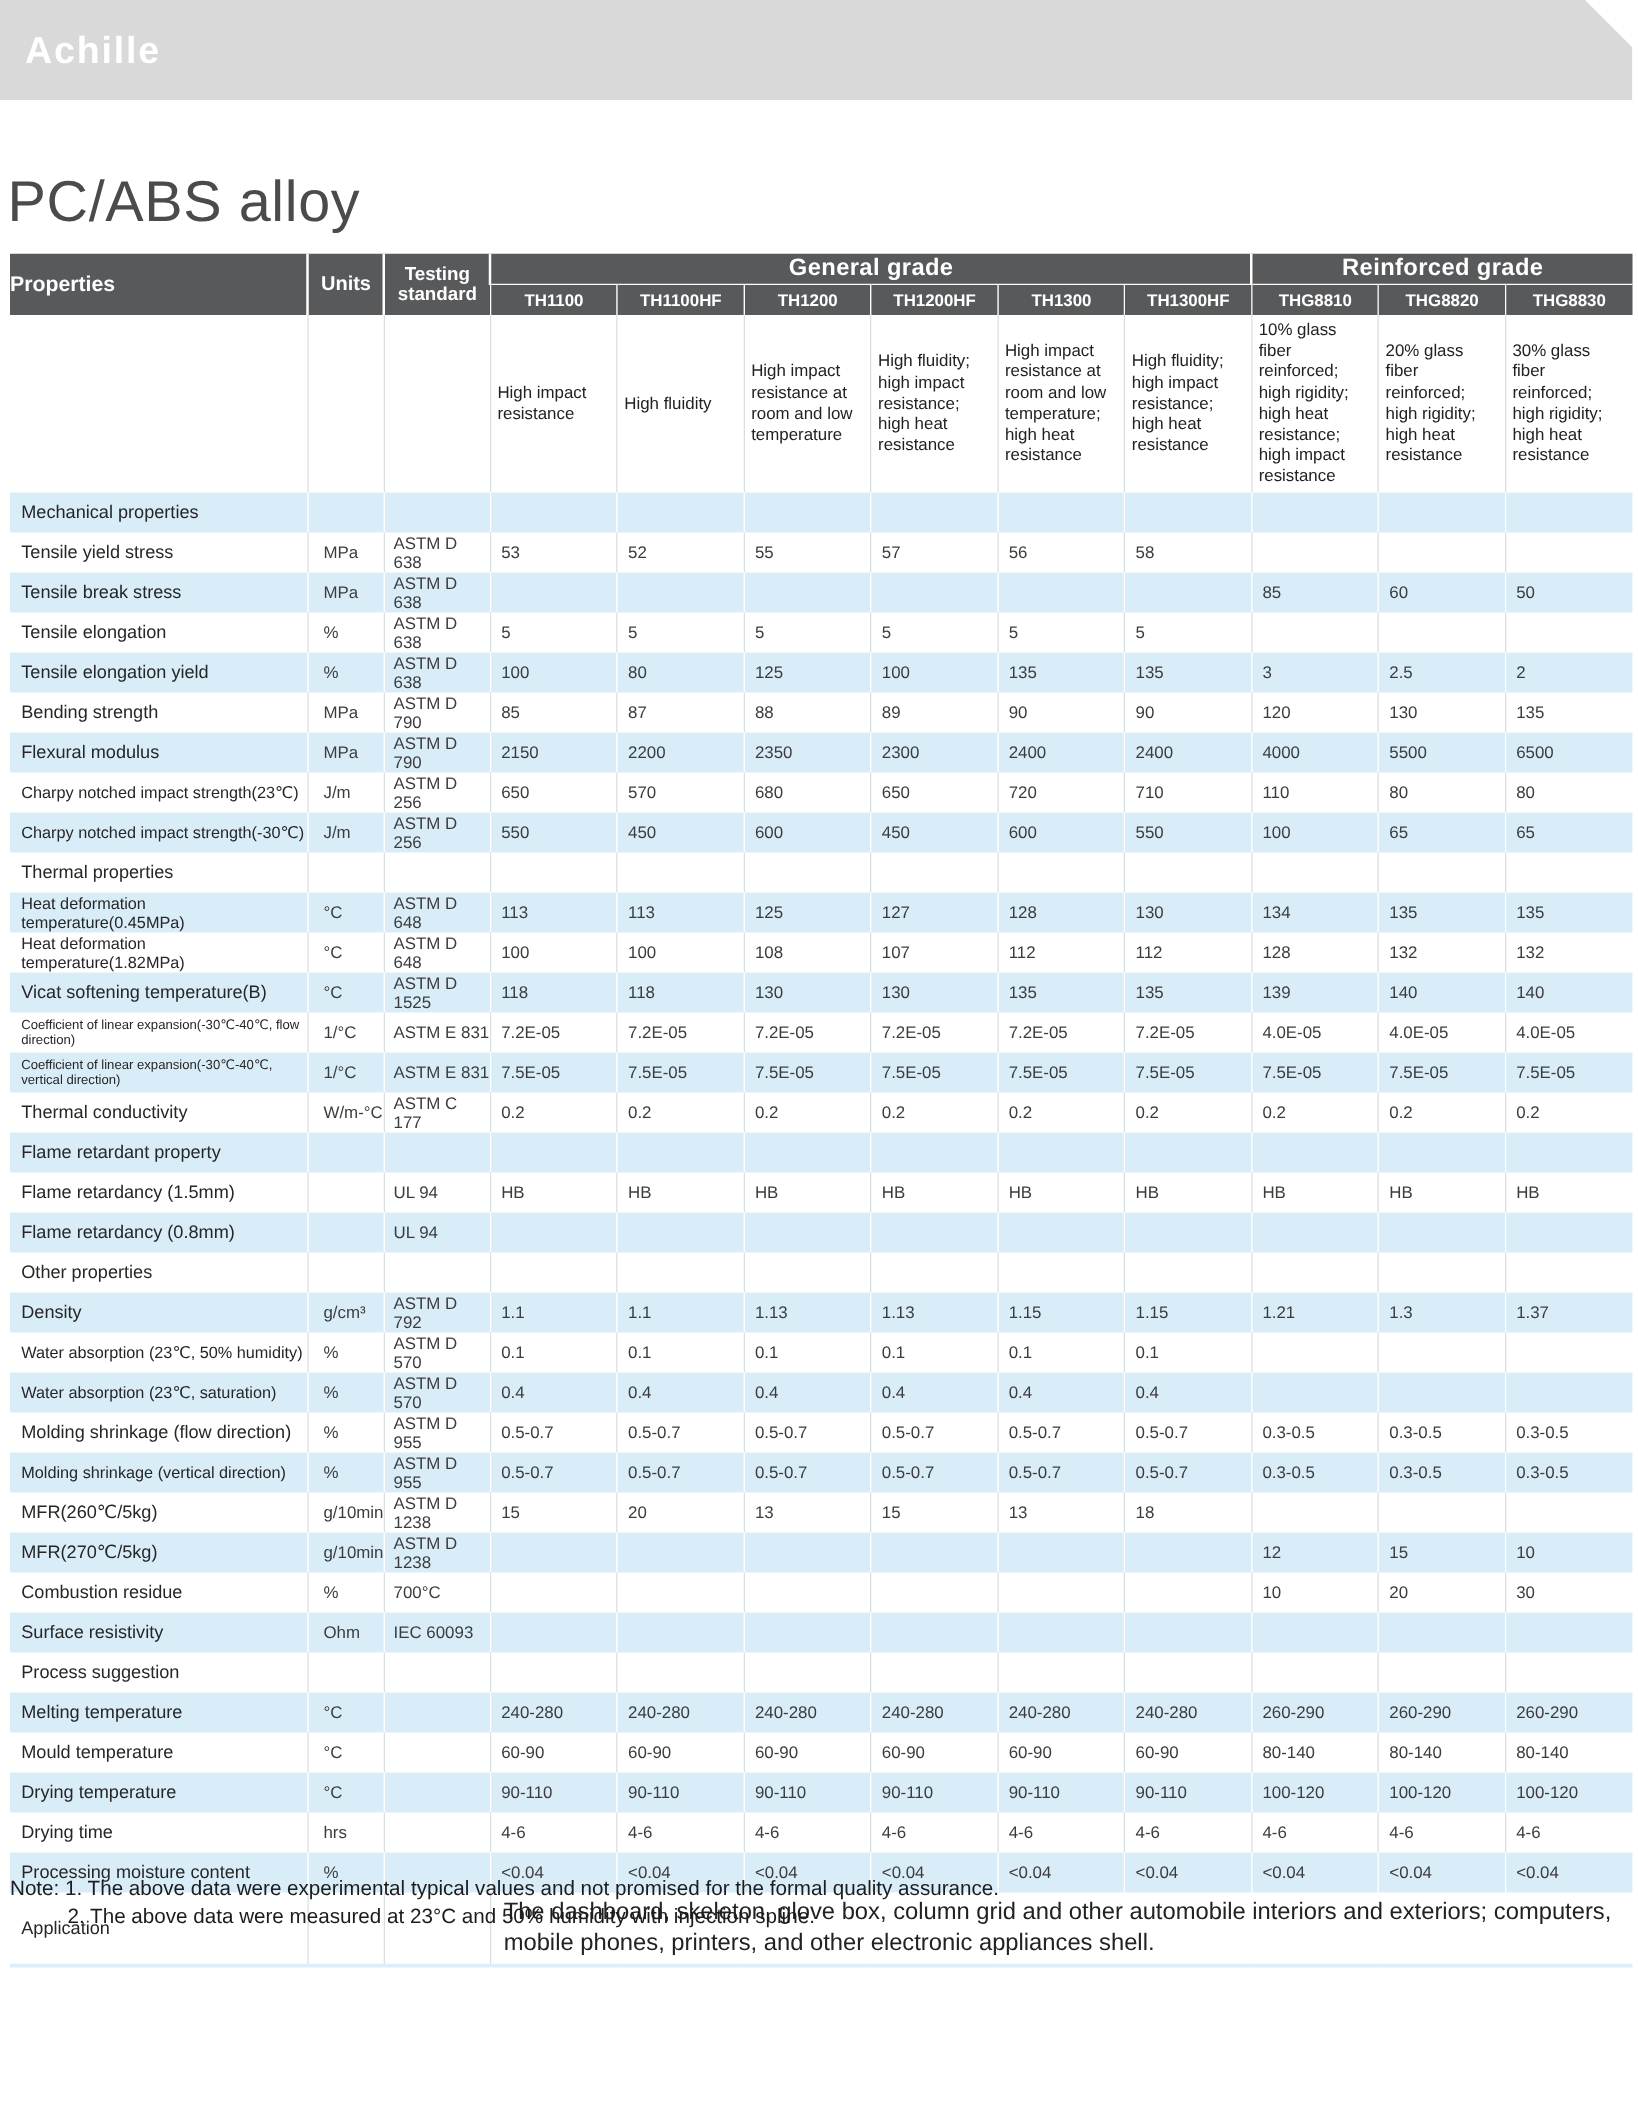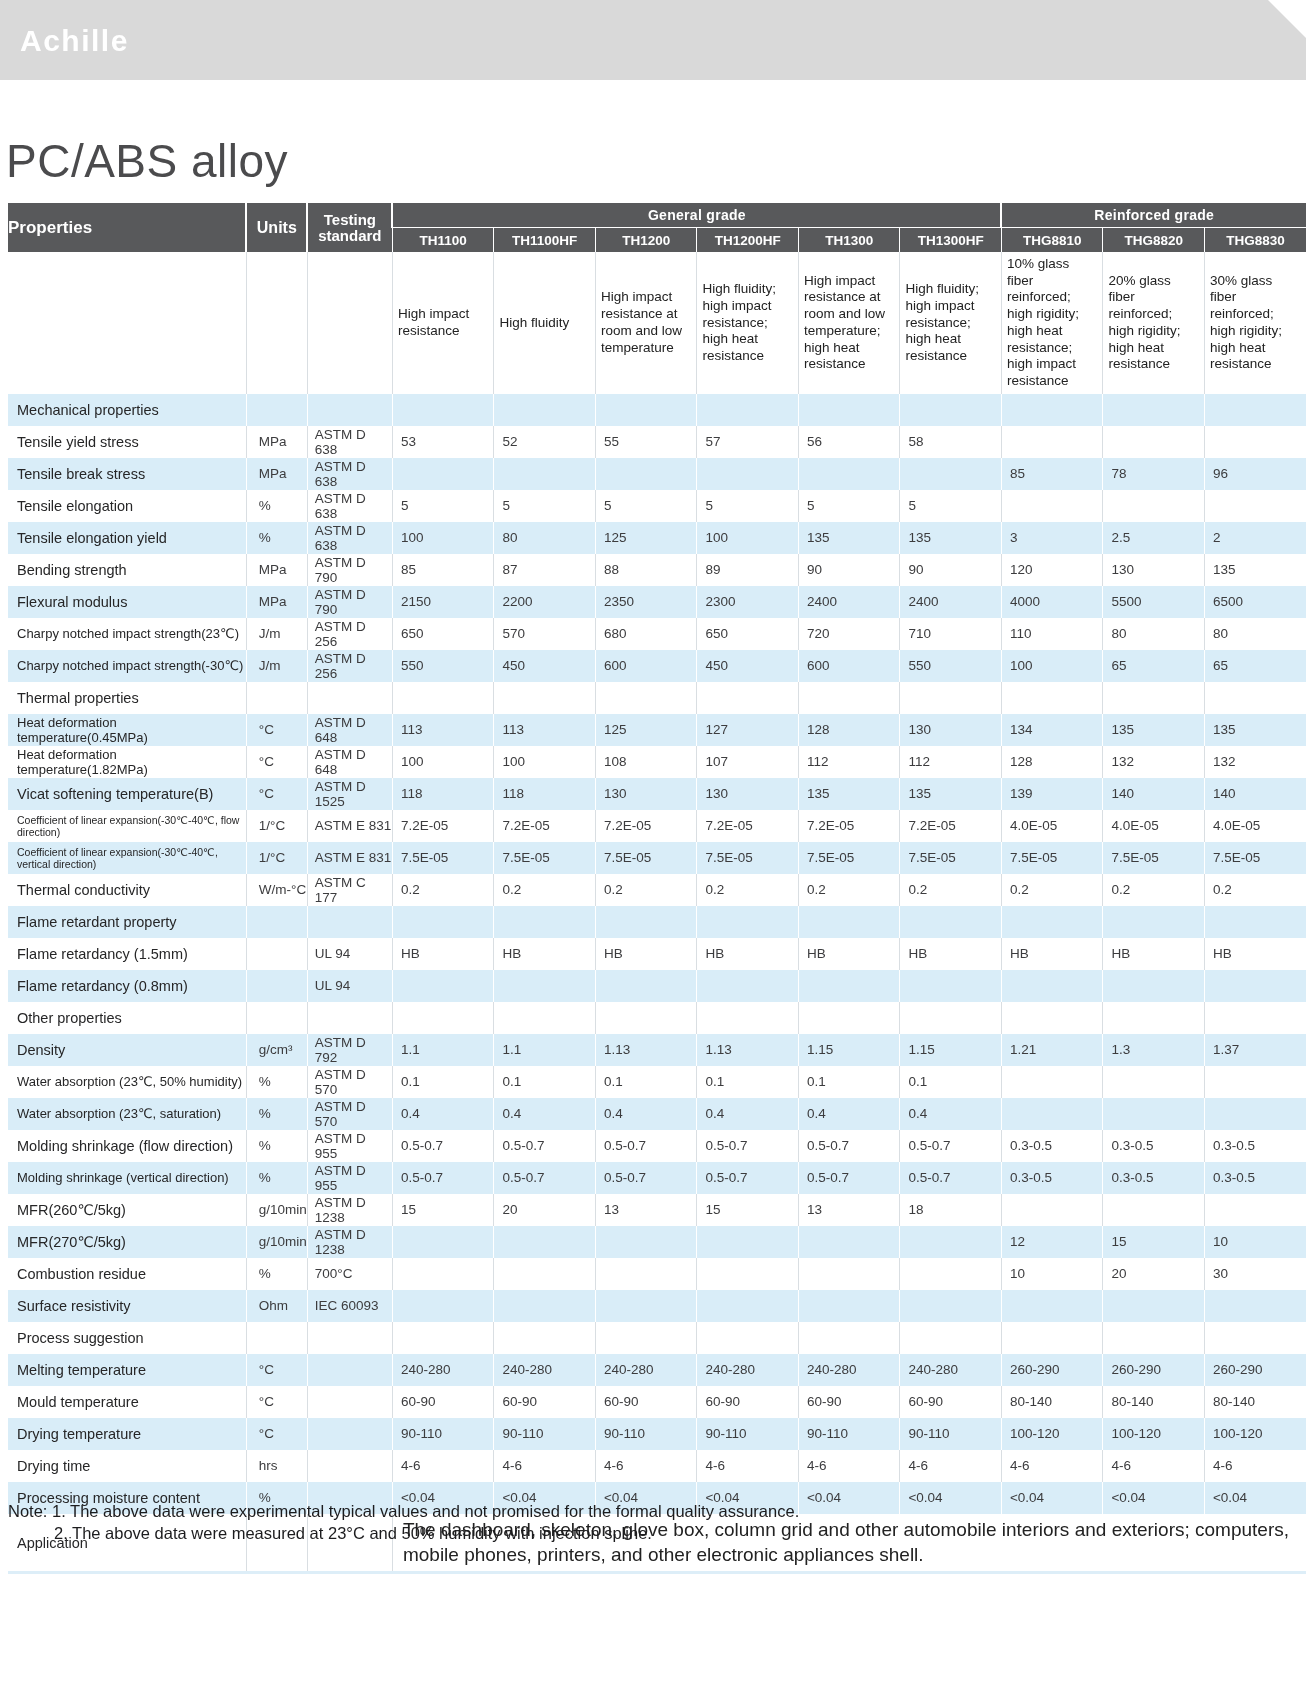--- a/index.html
+++ b/index.html
@@ -19,21 +19,21 @@
   .page-title{
     position:absolute;left:6px;top:134px;font-size:46px;color:#4b4b4d;letter-spacing:0.5px;
   }
   .tablewrap{position:absolute;left:8px;top:203px;width:1298px;}
   table{border-collapse:collapse;table-layout:fixed;width:100%;}
   thead th{background:#58595b;color:#fff;font-weight:bold;padding:0;}
   th.corner{border-right:2px solid #fff;vertical-align:middle;}
   th.corner-prop{text-align:left;font-size:17px;}
   th.corner-units{font-size:16px;}
   th.corner-standard{font-size:15px;line-height:1.05;border-right:none;}
-  th.group{font-size:14px;height:24px;border-left:2px solid #fff;letter-spacing:0.3px;}
+  th.group{font-size:19px;height:24px;border-left:2px solid #fff;letter-spacing:0.3px;}
   th.grade{font-size:13.5px;height:24px;border-left:1px solid #fff;border-top:1px solid #fff;}
   tr.desc-row{height:106px;background:#fff;}
   tr.desc-row td{
     border-left:1px solid #d9dee2;font-size:13.5px;line-height:1.24;color:#222;
     padding:4px 5px;vertical-align:middle;
   }
   tr.desc-row td:first-child{border-left:none;}
   tbody tr.body-row{height:32px;}
   tbody tr.app-row{height:57px;}
   tbody td{border-left:1px solid #d9dee2;padding:0 0 0 8px;font-size:13.5px;color:#3c3c3e;vertical-align:middle;}
@@ -142,22 +142,22 @@
           <td class="prop">Tensile break stress</td>
           <td class="unit">MPa</td>
           <td class="std">ASTM D 638</td>
           <td class="val"></td>
           <td class="val"></td>
           <td class="val"></td>
           <td class="val"></td>
           <td class="val"></td>
           <td class="val"></td>
           <td class="val">85</td>
-          <td class="val">78</td>
-          <td class="val">96</td>
+          <td class="val">60</td>
+          <td class="val">50</td>
         </tr>
         <tr class="body-row">
           <td class="prop">Tensile elongation</td>
           <td class="unit">%</td>
           <td class="std">ASTM D 638</td>
           <td class="val">5</td>
           <td class="val">5</td>
           <td class="val">5</td>
           <td class="val">5</td>
           <td class="val">5</td>

